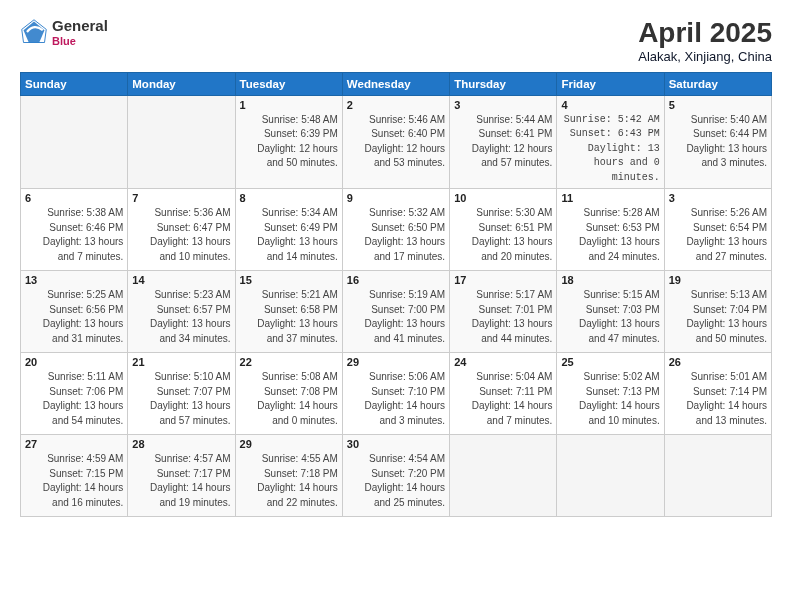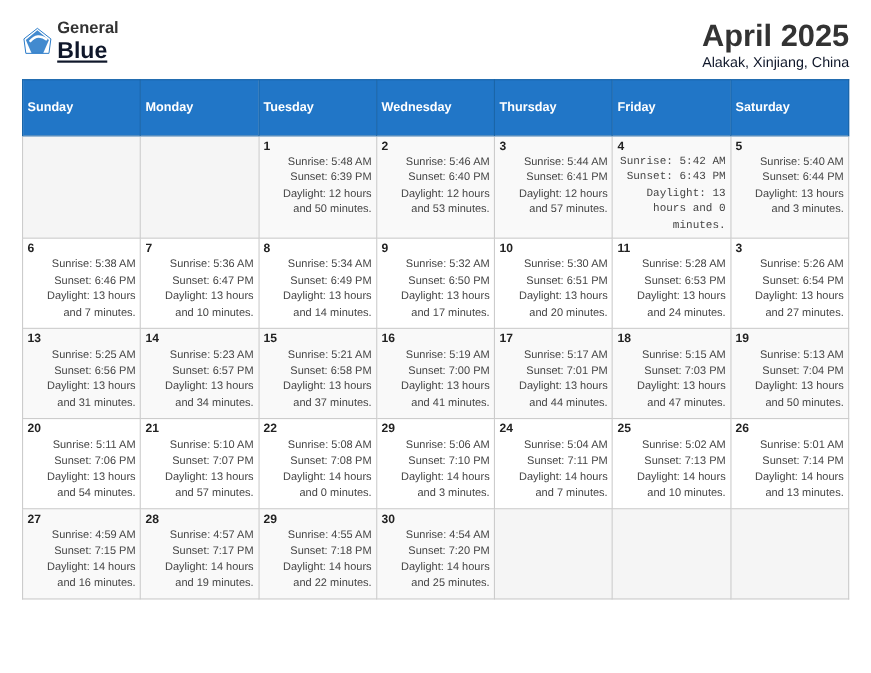--- a/index.html
+++ b/index.html
@@ -32,24 +32,23 @@
       display: flex;
       flex-direction: column;
       line-height: 1.1;
     }
     .logo-general {
       font-size: 15px;
       font-weight: bold;
       color: #333;
     }
     .logo-blue {
-      font-size: 21px;
-      font-weight: bold;
-      color: #0f172a;
-      text-decoration: underline;
+      font-size: 11px;
+      font-weight: bold;
+      color: #be185d;
     }
     .logo-icon {
       width: 28px;
       height: 28px;
       margin-right: 2px;
     }
     .title-block {
       text-align: right;
     }
     .main-title {
@@ -68,21 +67,21 @@
       border: 1px solid #ccc;
       border-collapse: collapse;
       width: 100%;
       table-layout: fixed;
     }
     .calendar th {
       background: #2176c7;
       color: #fff;
       font-size: 11.5px;
       font-weight: bold;
-      padding: 19px 4px;
+      padding: 5px 4px;
       text-align: left;
       border: 1px solid #1a65a8;
     }
     .calendar td {
       vertical-align: top;
       border: 1px solid #ccc;
       padding: 3px 4px;
       font-size: 9.5px;
       color: #333;
       height: 82px;

